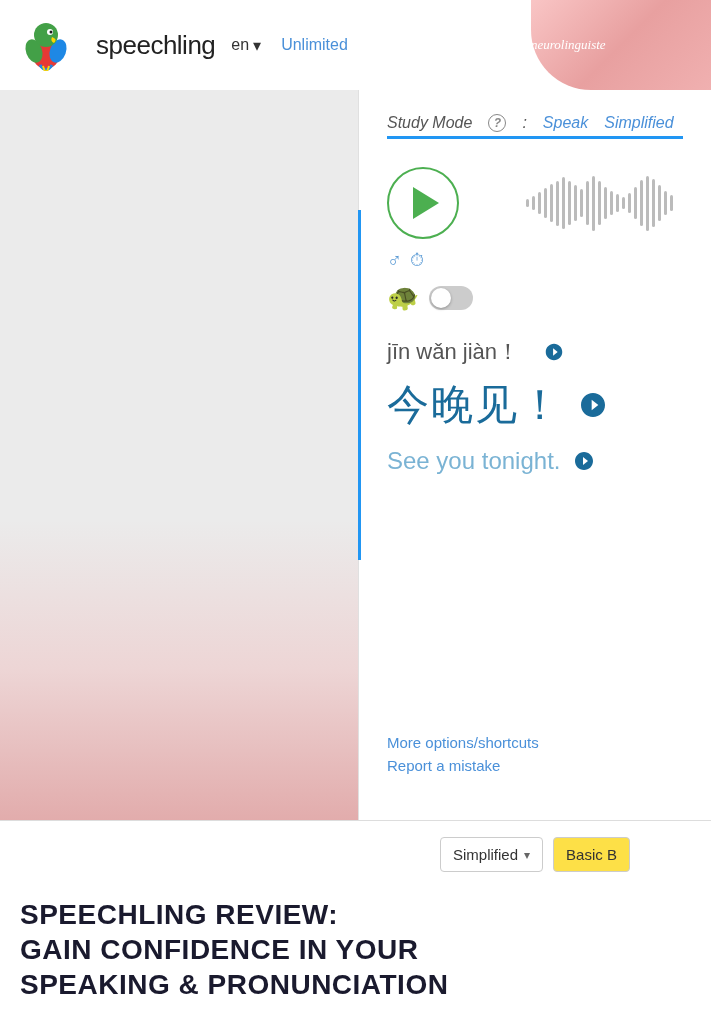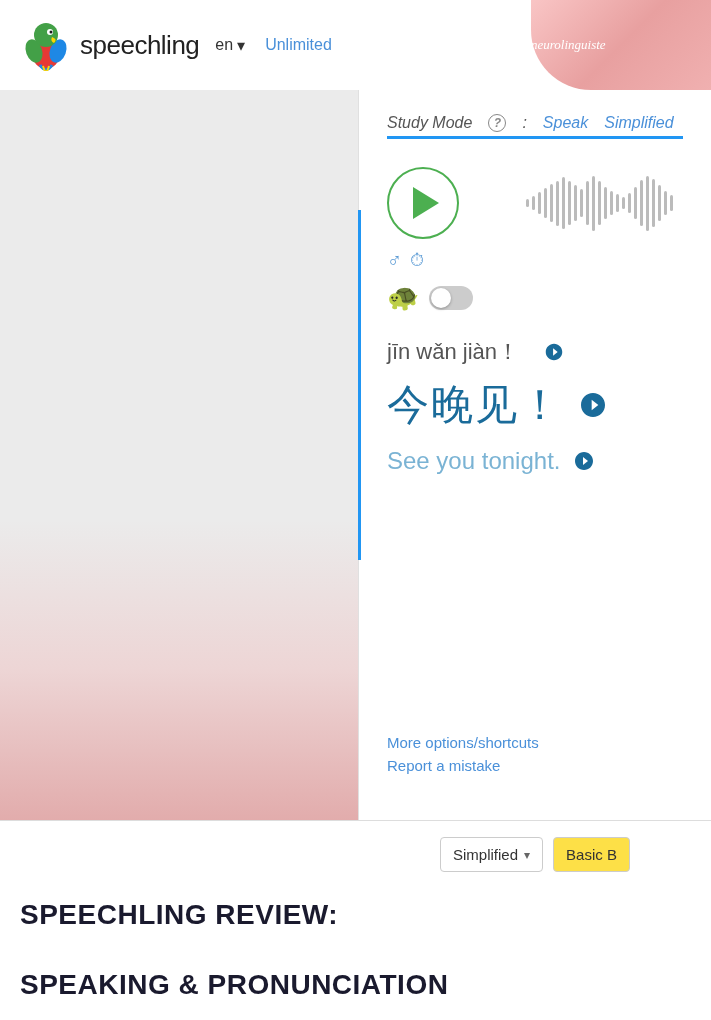--- a/index.html
+++ b/index.html
@@ -18,21 +18,21 @@
       display: flex;
       align-items: center;
       padding: 0 20px;
       height: 90px;
       position: relative;
       z-index: 10;
     }
     .logo-area {
       display: flex;
       align-items: center;
-      gap: 8px;
+      gap: 24px;
     }
     .parrot-icon {
       width: 52px;
       height: 52px;
     }
     .logo-text {
       font-size: 26px;
       color: #222;
       font-weight: 400;
       letter-spacing: -0.5px;
@@ -523,17 +523,17 @@
 <div class="bottom-bar">
   <button class="dropdown-btn">
     <span>Simplified</span>
     <span class="dropdown-arrow">▾</span>
   </button>
   <button class="basic-btn">Basic B</button>
 
   <div class="blog-title-overlay">
     <div class="blog-title-text">
       <span>SPEECHLING REVIEW:</span><br>
-      <br>
+      <span>GAIN CONFIDENCE IN YOUR</span><br>
       <span>SPEAKING &amp; PRONUNCIATION</span>
     </div>
   </div>
 </div>
 
 </body></html>

